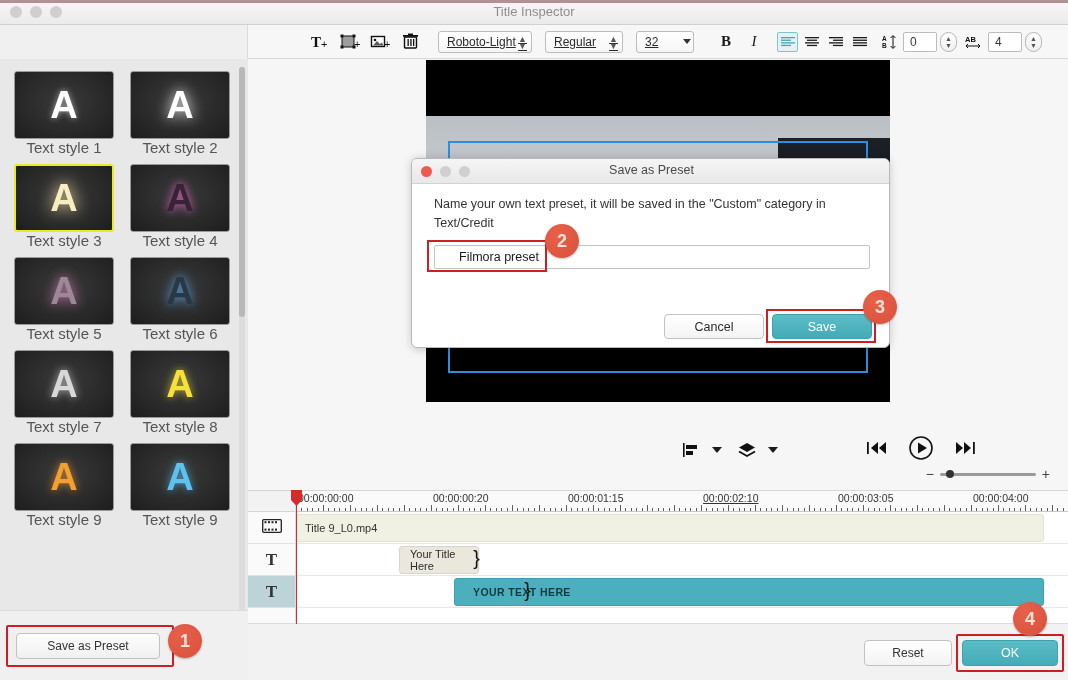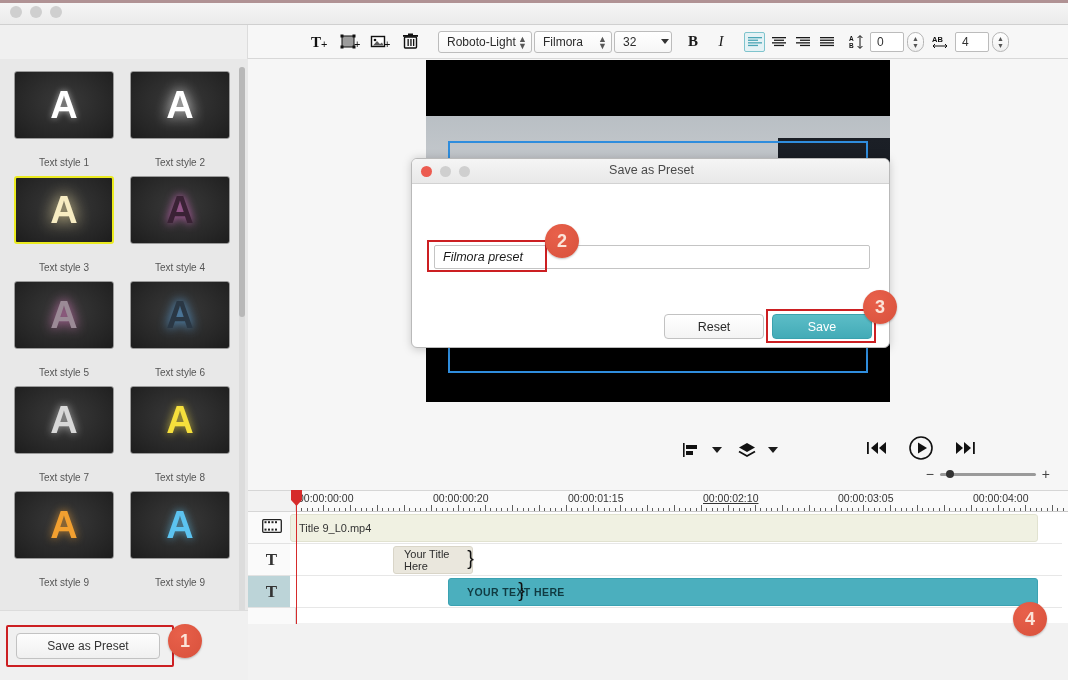--- a/index.html
+++ b/index.html
@@ -64,21 +64,21 @@
     display: flex; align-items: center; justify-content: center;
     position: relative; overflow: hidden;
   }
   .preset-cell.selected .preset-thumb { border: 2px solid #eaea20; }
   .preset-A {
     font-family: "Liberation Sans", sans-serif;
     font-weight: bold; font-size: 38px; line-height: 1;
     letter-spacing: 0;
   }
   .preset-label {
-    text-align: center; font-size: 10px; color: #555; margin-top: 18px;
+    text-align: center; font-size: 15px; color: #555; margin-top: 0;
   }
   .preset-scrollbar {
     position: absolute; right: 3px; top: 8px; width: 6px; height: 250px;
     background: #b8b8b8; border-radius: 3px;
   }
   .preset-scrolltrack {
     position: absolute; right: 3px; top: 8px; width: 6px; height: 570px;
     background: #dcdcdc; border-radius: 3px;
   }
 
@@ -104,21 +104,21 @@
     display: flex; align-items: center; padding-left: 60px;
   }
   .tb-icon {
     width: 26px; height: 26px; display: flex; align-items: center;
     justify-content: center; cursor: default; margin-right: 4px;
   }
   .select-box {
     height: 22px; border: 1px solid #bcbcbc; border-radius: 3px;
     background: linear-gradient(#fff, #f6f6f6); font-size: 12px; color: #2b2b2b;
     display: flex; align-items: center; padding: 0 4px 0 8px;
-    margin-right: 2px; position: relative;
+    margin-right: 13px; position: relative; text-decoration: underline;
   }
   .stepper-glyph { font-size: 9px; line-height: 8px; color: #585858; margin-left: 6px; }
   .stepper-glyph div { height: 7px; }
   .combo-caret {
     width: 0; height: 0; border-left: 4px solid transparent;
     border-right: 4px solid transparent; border-top: 5px solid #333;
     margin-left: 10px; margin-right: 2px;
   }
   .bi-btn {
     width: 22px; height: 22px; display: flex; align-items: center;
@@ -224,21 +224,21 @@
   .tl-hdr.ruler-sp { height: 21px; border-bottom: 1px solid #d6d6d6; background: #f2f2f2; }
 
   .ruler {
     position: absolute; left: 48px; top: 0; width: 772px; height: 21px;
     background: #fafafa; border-bottom: 1px solid #c8c8c8; overflow: hidden;
   }
   .ruler-lbl { position: absolute; top: 1px; font-size: 10.5px; color: #333; white-space: nowrap; }
   .ticks { position: absolute; left: 0; bottom: 0; width: 772px; height: 7px; }
   .tick { position: absolute; bottom: 0; width: 1px; background: #5d5d5d; }
 
-  .tl-tracks { position: absolute; left: 42px; top: 21px; width: 772px; height: 112px; }
+  .tl-tracks { position: absolute; left: 48px; top: 21px; width: 772px; height: 112px; }
   .track { position: relative; height: 32px; border-bottom: 1px solid #e7e7e7; background: #fff; }
   .clip {
     position: absolute; top: 2px; height: 28px; border-radius: 3px;
     display: flex; align-items: center; font-size: 11px; overflow: hidden;
   }
   .clip.video { background: #f0f1e2; border: 1px solid #e1e2d0; color: #333; padding-left: 8px; }
   .clip.title { background: #eae7dd; border: 1px solid #d9d5c8; color: #2d2d2d; padding-left: 10px; }
   .clip.titlesel { background: #4bafbe; border: 1px solid #3ba2b2; color: #103b42; padding-left: 18px; font-weight: bold; letter-spacing: .4px; font-size: 10.5px; }
   .handle-l, .handle-r {
     position: absolute; top: 1px; width: 7px; height: 26px; color: #111; font-size: 20px;
@@ -296,22 +296,21 @@
     font-size: 12.5px; color: #4a4a4a;
   }
   .dlg-desc {
     position: absolute; left: 22px; top: 36px; width: 440px;
     font-size: 12.5px; color: #333; line-height: 1.55;
   }
   .dlg-input {
     position: absolute; left: 22px; top: 86px; width: 436px; height: 24px;
     border: 1px solid #c4c4c4; background: #fff; border-radius: 2px;
     font-size: 12.5px; color: #1a1a1a; display: flex; align-items: center;
-    padding-left: 8px;
-    font-style: italic;
+    padding-left: 24px;
   }
   .dlg-cancel {
     position: absolute; left: 252px; top: 155px; width: 100px; height: 25px;
     background: linear-gradient(#fff,#f4f4f4); border: 1px solid #c2c2c2;
     border-radius: 4px; font-size: 12.5px; color: #2b2b2b;
     display: flex; align-items: center; justify-content: center;
   }
   .dlg-save {
     position: absolute; left: 360px; top: 155px; width: 100px; height: 25px;
     background: linear-gradient(#5cbdc7,#43abb7); border: 1px solid #3ba2ae;
@@ -345,20 +344,21 @@
 
 <div id="app">
 
   <div class="titlebar">
     <div class="titlebar-top-accent"></div>
     <div class="win-dots">
       <div class="win-dot"></div>
       <div class="win-dot"></div>
       <div class="win-dot"></div>
     </div>
+    <div class="titlebar-title">Title Inspector</div>
   </div>
 
   <div class="leftpanel">
 
     <div class="preset-scroll">
       <div class="preset-grid" id="preset-grid">
           <div class="preset-cell">
             <div class="preset-thumb">
               <div class="preset-A" style="color: rgb(255, 255, 255); text-shadow: rgba(255, 255, 255, 0.55) 0px 0px 6px;">A</div>
             </div>
@@ -468,21 +468,21 @@
     </div>
 
     <div class="select-box" style="width:94px">
       <span>Roboto-Light</span>
       <span class="stepper-glyph" style="margin-left:auto">
           <div>▲</div>
           <div>▼</div>
         </span>
     </div>
     <div class="select-box" style="width:78px">
-      <span>Filmora</span>
+      <span>Regular</span>
       <span class="stepper-glyph" style="margin-left:auto">
           <div>▲</div>
           <div>▼</div>
         </span>
     </div>
     <div class="select-box" style="width:58px;padding-right:0">
       <span>32</span>
       <span class="combo-caret" style="margin-left:auto"></span>
     </div>
 
@@ -820,36 +820,46 @@
         </div>
         <div class="handle-r" style="left:228px">}</div>
       </div>
     </div>
 
     <div class="playhead">
       <div class="playhead-knob"></div>
     </div>
   </div>
 
+  <div class="bottombar">
+    <div class="reset-btn">
+      <span>Reset</span>
+    </div>
+    <div class="ok-btn">
+      <span>OK</span>
+    </div>
+    <div class="hl-box-4"></div>
+  </div>
 
   <div class="dlg-shadow"></div>
   <div class="dialog">
     <div class="dlg-title">
       <div class="dlg-dots">
         <div class="dlg-dot red"></div>
         <div class="dlg-dot"></div>
         <div class="dlg-dot"></div>
       </div>
       <div class="dlg-title-text">Save as Preset</div>
     </div>
+    <div class="dlg-desc">Name your own text preset, it will be saved in the "Custom" category in Text/Credit</div>
     <div class="dlg-input">
       <span>Filmora preset</span>
     </div>
     <div class="dlg-cancel">
-      <span>Reset</span>
+      <span>Cancel</span>
     </div>
     <div class="dlg-save">
       <span>Save</span>
     </div>
   </div>
 
   <div class="hl-box-2"></div>
   <div class="hl-box-3"></div>
 
   <div class="badge b1">1</div>

